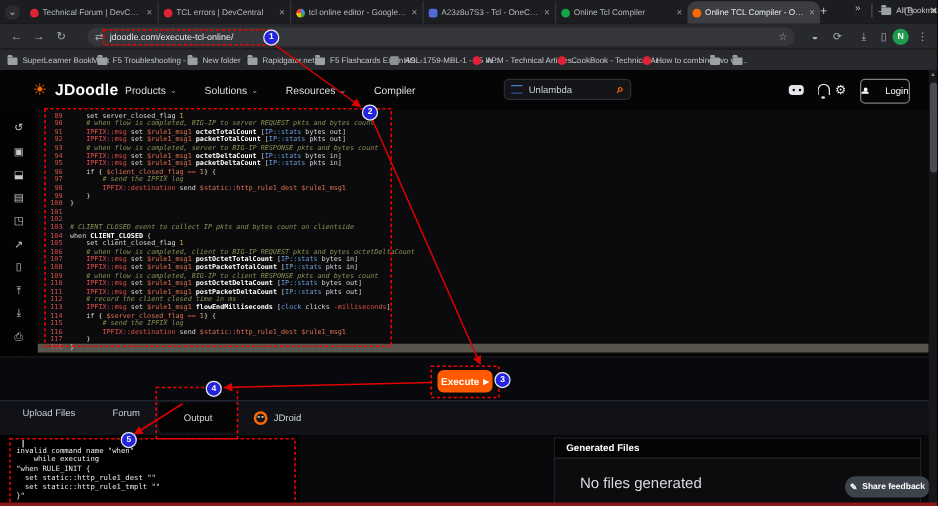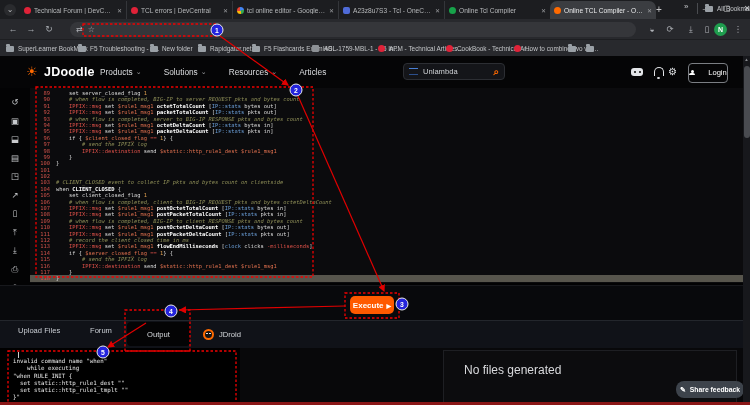--- a/index.html
+++ b/index.html
@@ -181,20 +181,21 @@
   </div>
 
   <div class="abs toolbar">
     <div class="navico" style="left:6px;">←</div>
     <div class="navico" style="left:24px;">→</div>
     <div class="navico" style="left:42px;">↻</div>
 
   </div>
   <div class="abs urlpill">
     <span class="url-tune">⇄</span>
+    <span class="url-text">jdoodle.com/execute-tcl-online/</span>
     <span class="url-star">☆</span>
   </div>
   <div class="toolico" style="left:645px;">◒</div>
   <div class="toolico" style="left:663px;">⟳</div>
   <div class="toolico" style="left:684px;">⤓</div>
   <div class="toolico" style="left:700px;">▯</div>
   <div class="avatar">N</div>
   <div class="toolico" style="left:731px;">⋮</div>
 
   <div class="abs bookmarksbar">
@@ -259,21 +260,21 @@
       </div>
       <div class="nav-item">
         <span>Solutions</span>
         <span class="nav-chev">⌄</span>
       </div>
       <div class="nav-item">
         <span>Resources</span>
         <span class="nav-chev">⌄</span>
       </div>
       <div class="nav-item">
-        <span>Articles</span>
+        <span>Compiler</span>
       </div>
     </div>
   <div class="searchbox">
     <span class="lang-ico"></span>
     <input class="search-input" value="Unlambda" style="">
     <span class="search-glass">⌕</span>
   </div>
   <div class="discord"></div>
   <div class="bell"></div>
   <div class="hdr-ico" style="left:668px;">⚙</div>
@@ -354,20 +355,21 @@
   <div class="console">
     <div class="cursor"></div>
     <pre>invalid command name "when"
     while executing
 "when RULE_INIT {
   set static::http_rule1_dest ""
   set static::http_rule1_tmplt ""
 }"</pre>
   </div>
   <div class="genfiles">
+    <div class="genfiles-hdr">Generated Files</div>
     <div class="genfiles-body">No files generated</div>
   </div>
   <div class="share-btn">
     <span class="pencil">✎</span>
     <span>Share feedback</span>
   </div>
 
   <div class="abs scrollbar"></div>
   <div class="scroll-up">▲</div>
   <div class="scroll-thumb"></div>

